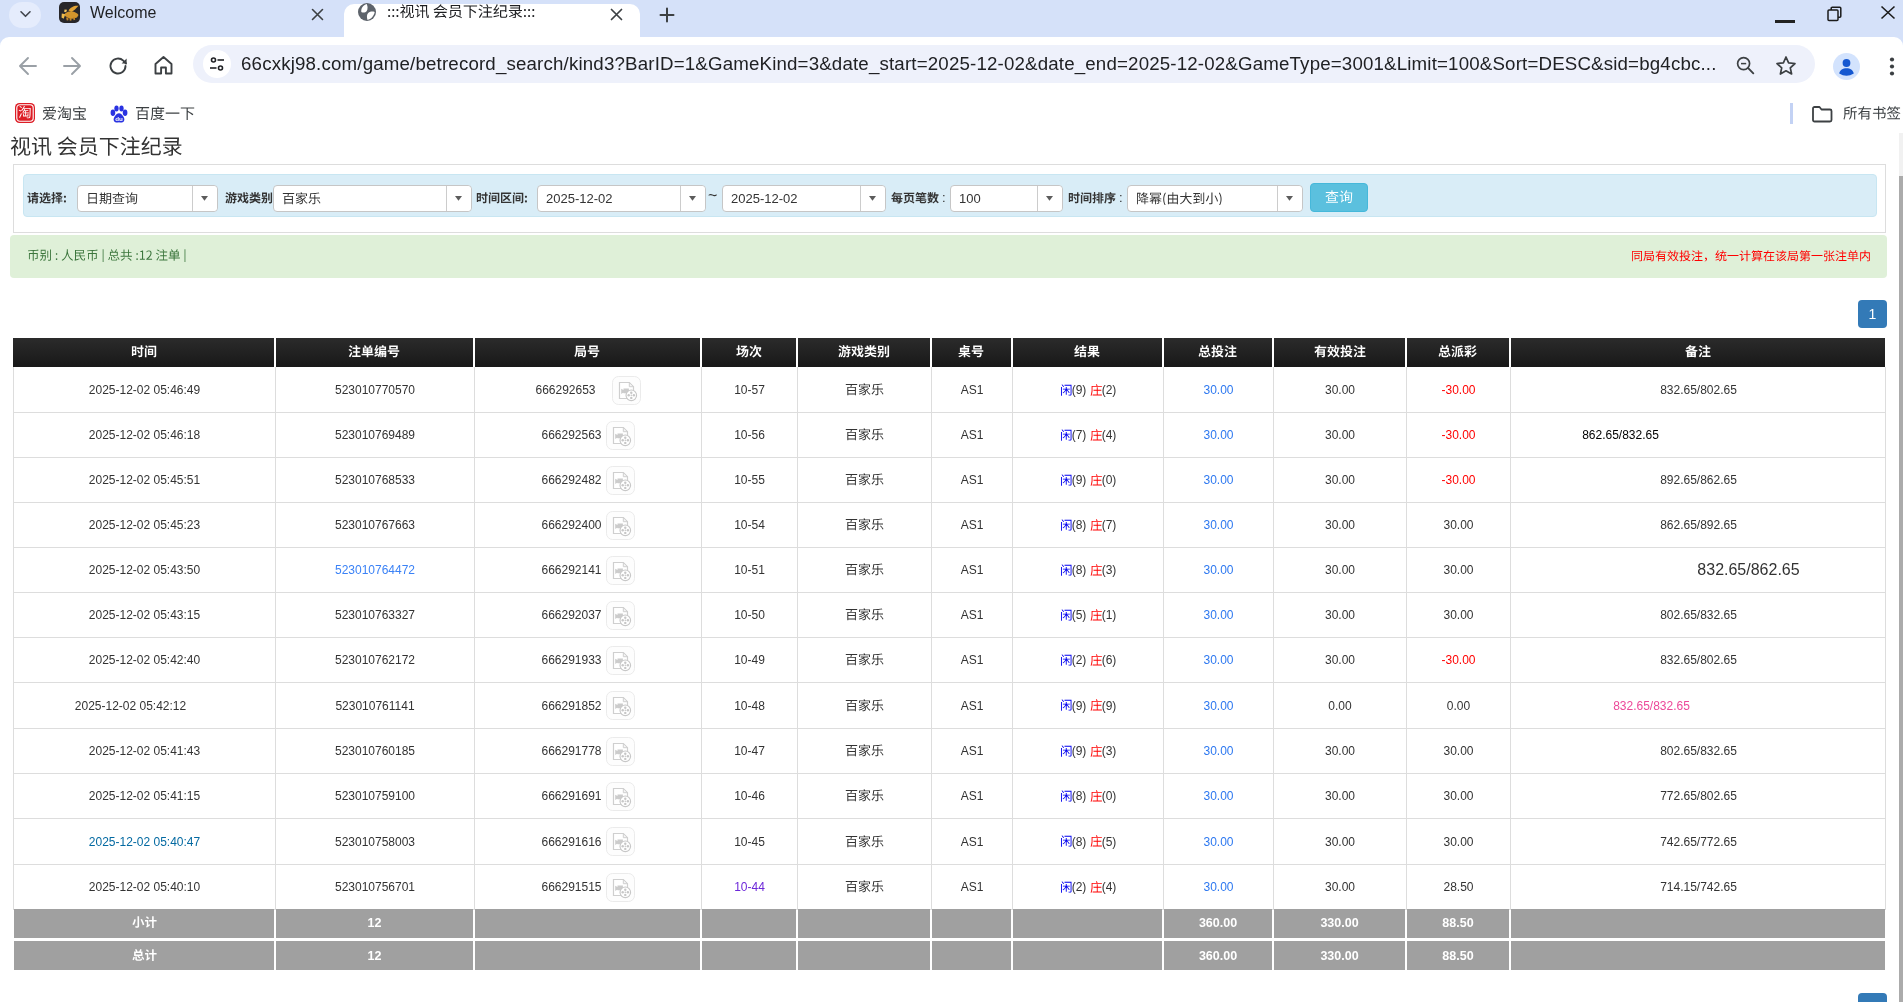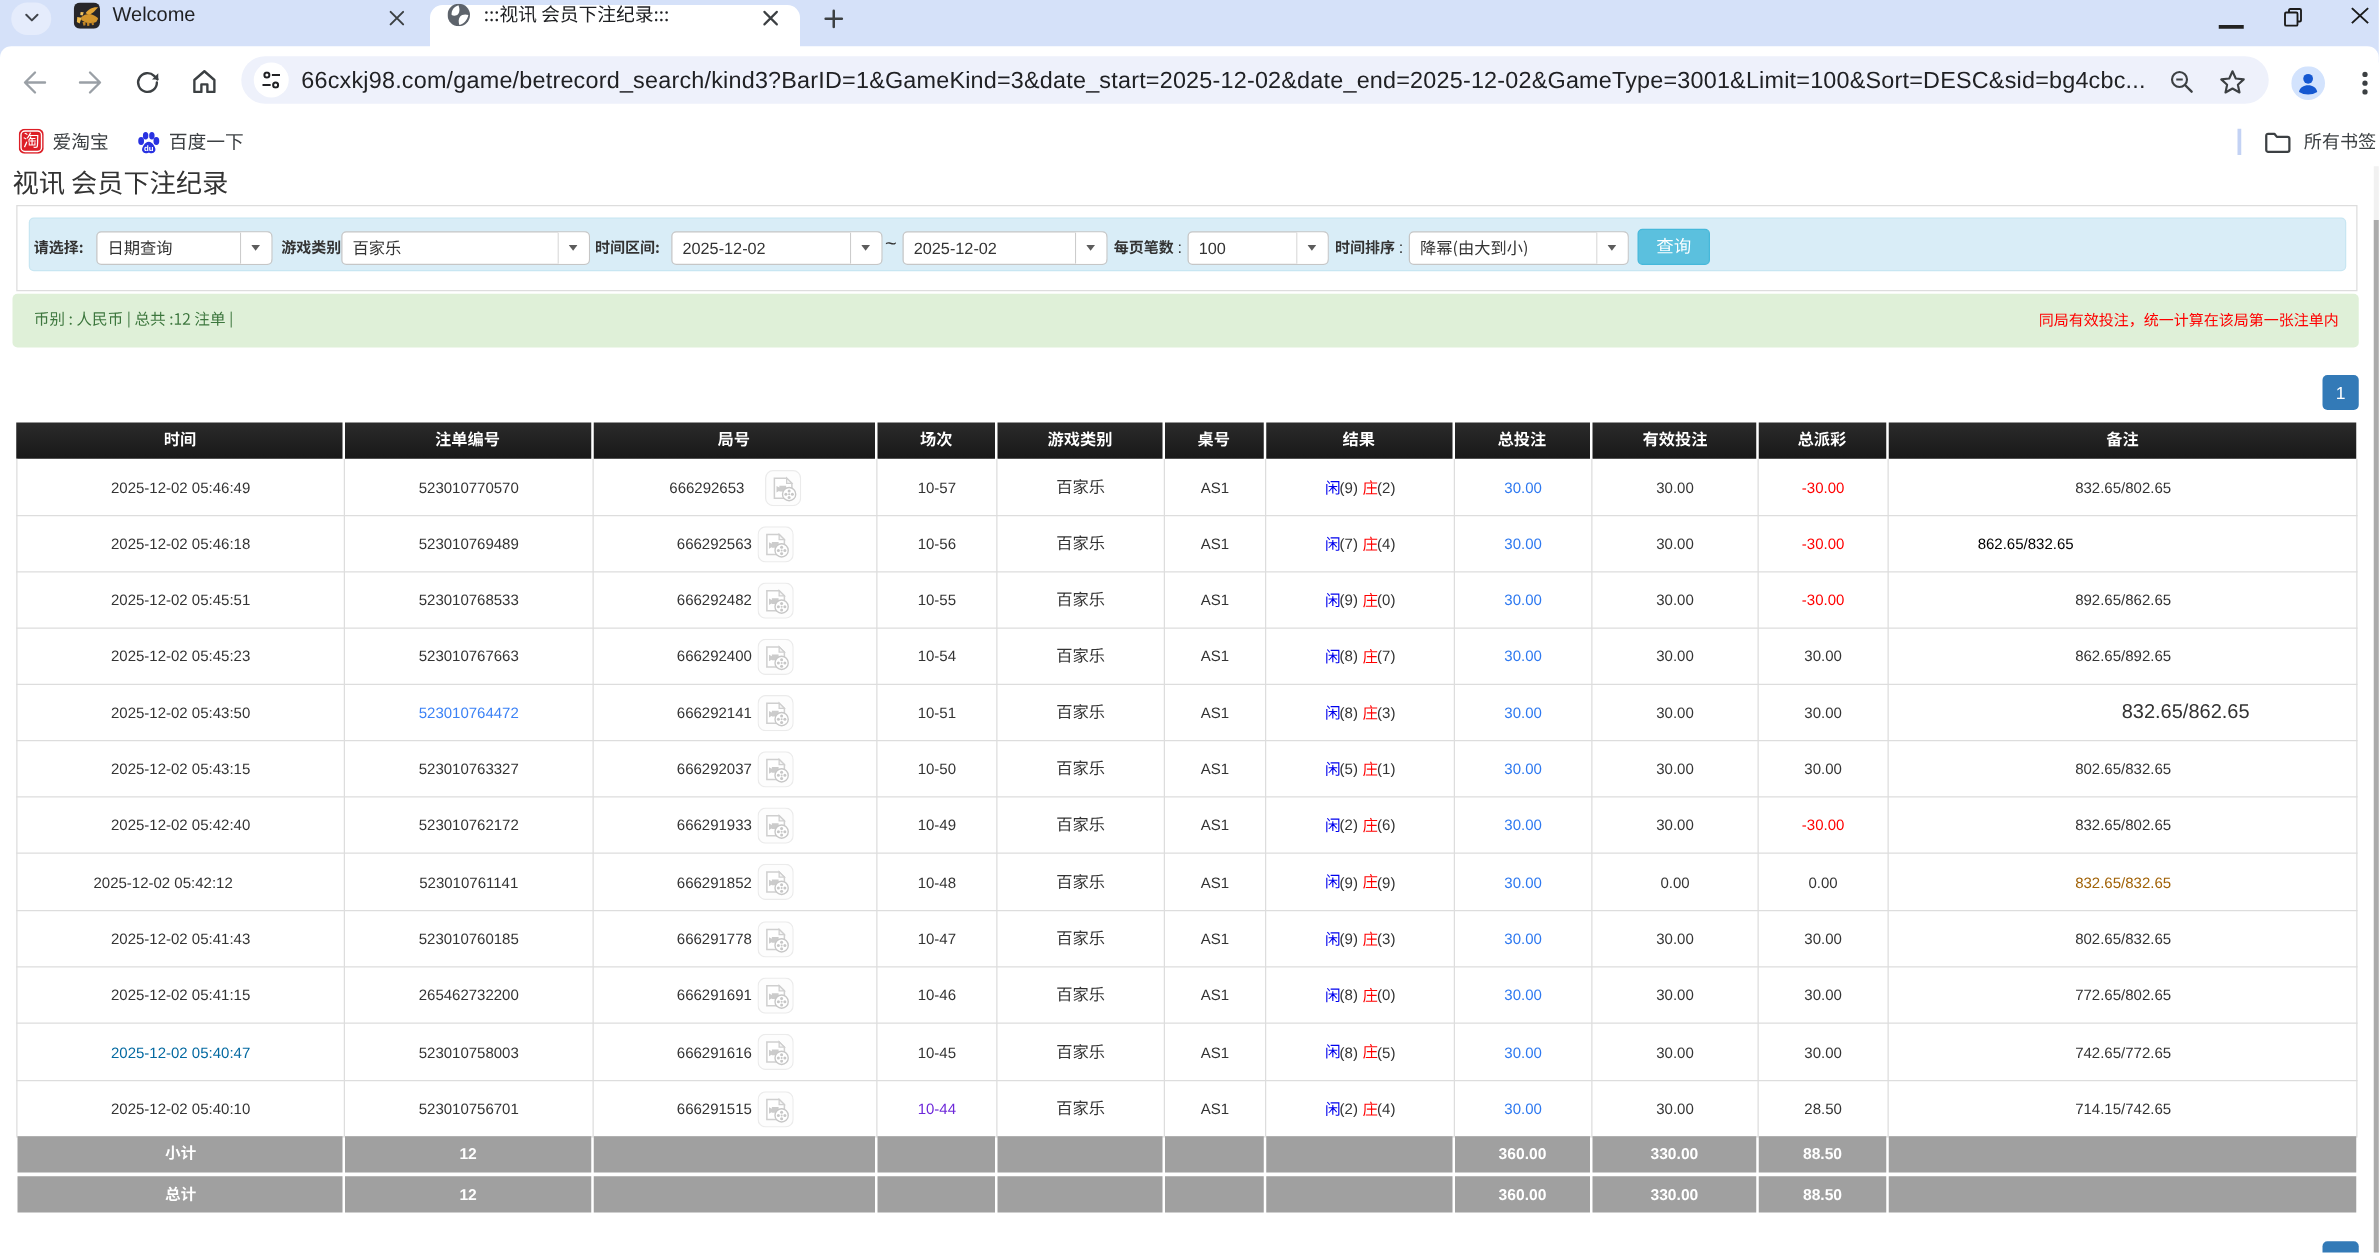--- a/index.html
+++ b/index.html
@@ -565,21 +565,21 @@
     </svg>
     <span>(9)&nbsp;</span>
     <svg width="12" height="14" viewBox="0 0 12 14" style="margin-top:1px">
       <use href="#Pz" fill="#f00"></use>
     </svg>
     <span>(9)</span>
   </div>
 <div class="ab cell" style="left:1164px;top:683px;width:109px;height:45px;display:flex;align-items:center;justify-content:center;font-size:12px;color:#333;color:#2d78f0">30.00</div>
 <div class="ab cell" style="left:1274px;top:683px;width:132px;height:45px;display:flex;align-items:center;justify-content:center;font-size:12px;color:#333;">0.00</div>
 <div class="ab cell" style="left:1407px;top:683px;width:103px;height:45px;display:flex;align-items:center;justify-content:center;font-size:12px;color:#333;">0.00</div>
-<div class="ab cell" style="left:1511px;top:683px;width:375px;height:45px;display:flex;align-items:center;justify-content:center;font-size:12px;color:#a16207;text-align:center;">832.65/832.65</div>
+<div class="ab cell" style="left:1464px;top:683px;width:375px;height:45px;display:flex;align-items:center;justify-content:center;font-size:12px;color:#ec4899;text-align:center;">832.65/832.65</div>
 <div class="ab cell" style="left:14px;top:729px;width:261px;height:44px;display:flex;align-items:center;justify-content:center;font-size:12px;color:#333;">2025-12-02 05:41:43</div>
 <div class="ab cell" style="left:276px;top:729px;width:198px;height:44px;display:flex;align-items:center;justify-content:center;font-size:12px;color:#333;">523010760185</div>
 <div class="ab cell" style="left:475px;top:729px;width:226px;height:44px;display:flex;align-items:center;justify-content:center;font-size:12px;color:#333;">
     <span style="margin-right:4px">666291778</span>
     <svg class="vic" width="29" height="29" viewBox="0 0 29 29">
       <rect x="0.5" y="0.5" width="28" height="28" rx="6" fill="#fdfdfd" stroke="#ebebeb"></rect>
       <path d="M7.5 6.5h9.8l4.2 4.2V22.5H7.5z" fill="#fff" stroke="#cfcfcf" stroke-width="1.2"></path>
       <path d="M17.3 6.5v4.2h4.2z" fill="#f5f5f5" stroke="#cfcfcf"></path>
       <path d="M11.5 12.6h5.4v4.6h-5.4z M11.5 14l-2.3-1.3v5.2l2.3-1.3z" fill="#ccc"></path>
       <circle cx="19.3" cy="19.3" r="5.3" fill="#fff" stroke="#c7c7c7" stroke-width="1.1"></circle>
@@ -605,21 +605,21 @@
     <svg width="12" height="14" viewBox="0 0 12 14" style="margin-top:1px">
       <use href="#Pz" fill="#f00"></use>
     </svg>
     <span>(3)</span>
   </div>
 <div class="ab cell" style="left:1164px;top:729px;width:109px;height:44px;display:flex;align-items:center;justify-content:center;font-size:12px;color:#333;color:#2d78f0">30.00</div>
 <div class="ab cell" style="left:1274px;top:729px;width:132px;height:44px;display:flex;align-items:center;justify-content:center;font-size:12px;color:#333;">30.00</div>
 <div class="ab cell" style="left:1407px;top:729px;width:103px;height:44px;display:flex;align-items:center;justify-content:center;font-size:12px;color:#333;">30.00</div>
 <div class="ab cell" style="left:1511px;top:729px;width:375px;height:44px;display:flex;align-items:center;justify-content:center;font-size:12px;color:#333;">802.65/832.65</div>
 <div class="ab cell" style="left:14px;top:774px;width:261px;height:44px;display:flex;align-items:center;justify-content:center;font-size:12px;color:#333;">2025-12-02 05:41:15</div>
-<div class="ab cell" style="left:276px;top:774px;width:198px;height:44px;display:flex;align-items:center;justify-content:center;font-size:12px;color:#333;">265462732200</div>
+<div class="ab cell" style="left:276px;top:774px;width:198px;height:44px;display:flex;align-items:center;justify-content:center;font-size:12px;color:#333;">523010759100</div>
 <div class="ab cell" style="left:475px;top:774px;width:226px;height:44px;display:flex;align-items:center;justify-content:center;font-size:12px;color:#333;">
     <span style="margin-right:4px">666291691</span>
     <svg class="vic" width="29" height="29" viewBox="0 0 29 29">
       <rect x="0.5" y="0.5" width="28" height="28" rx="6" fill="#fdfdfd" stroke="#ebebeb"></rect>
       <path d="M7.5 6.5h9.8l4.2 4.2V22.5H7.5z" fill="#fff" stroke="#cfcfcf" stroke-width="1.2"></path>
       <path d="M17.3 6.5v4.2h4.2z" fill="#f5f5f5" stroke="#cfcfcf"></path>
       <path d="M11.5 12.6h5.4v4.6h-5.4z M11.5 14l-2.3-1.3v5.2l2.3-1.3z" fill="#ccc"></path>
       <circle cx="19.3" cy="19.3" r="5.3" fill="#fff" stroke="#c7c7c7" stroke-width="1.1"></circle>
       <circle cx="19.3" cy="16.7" r="1.2" fill="#c7c7c7"></circle>
       <circle cx="19.3" cy="21.9" r="1.2" fill="#c7c7c7"></circle>

